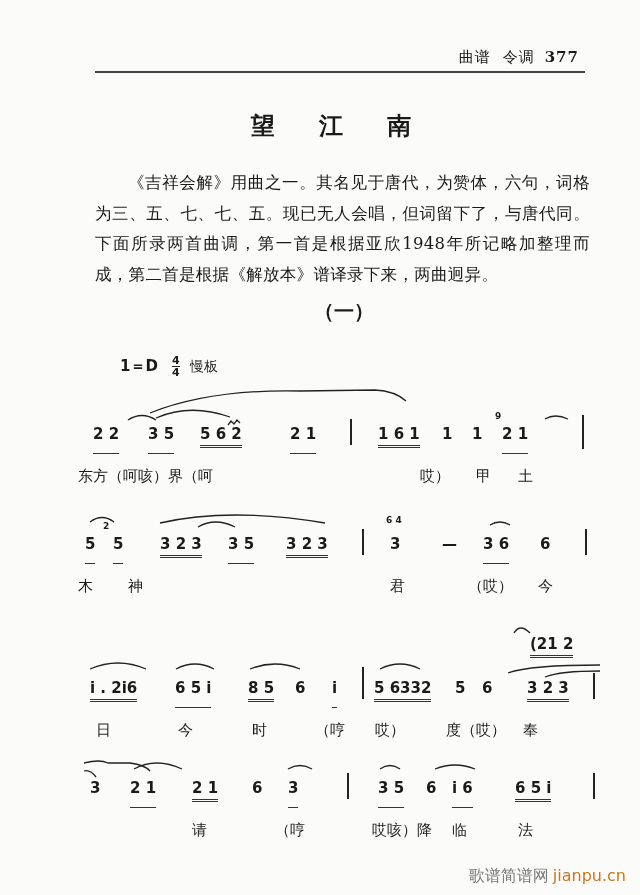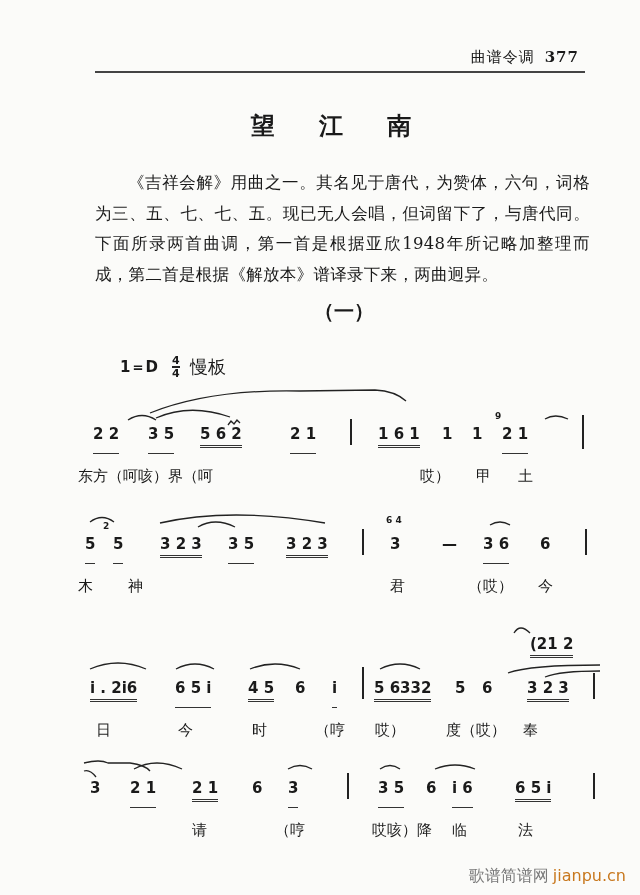--- a/index.html
+++ b/index.html
@@ -5,29 +5,29 @@
   html, body { margin: 0; padding: 0; }
   body {
     width: 640px; height: 895px; background: #fbfbf9; position: relative;
     overflow: hidden; color: #1a1a1a;
     font-family: "DejaVu Serif", serif;
   }
   .abs { position: absolute; }
   .header { left: 95px; top: 48px; width: 490px; height: 26px; }
   .header-text { position: absolute; right: 6px; top: 0; font-size: 15px; letter-spacing: 1px; white-space: nowrap; }
   .header-text .pg { font-family: "DejaVu Serif", serif; font-weight: bold; margin-left: 10px; }
-  .header-text .sec { }
+  .header-text .sec { margin-left: 12px; }
   .header-rule { position: absolute; left: 0; top: 23px; width: 490px; height: 1.5px; background: #444; }
   .title { left: 0; top: 110px; width: 680px; text-align: center; font-size: 24px; font-weight: bold; letter-spacing: 18px; font-family: "DejaVu Sans", sans-serif; }
   .intro { left: 95px; top: 168px; width: 495px; font-size: 16.5px; line-height: 30.5px; text-indent: 2em; text-align: justify; letter-spacing: 0.3px; }
   .section-no { left: 0; top: 298px; width: 688px; text-align: center; font-size: 20px; font-weight: bold; font-family: "DejaVu Sans", sans-serif; }
   .keysig { left: 120px; top: 355px; font-family: "DejaVu Sans", sans-serif; font-size: 15px; font-weight: bold; display: flex; align-items: center; }
   .frac { display: inline-flex; flex-direction: column; align-items: center; font-size: 11px; line-height: 11px; margin: 0 10px 0 14px; }
   .frac .bar { width: 8px; height: 1.2px; background: #222; }
-  .tempo { font-family: "DejaVu Serif", serif; font-weight: normal; font-size: 18px; }
+  .tempo { font-family: "DejaVu Serif", serif; font-weight: normal; font-size: 14px; }
 
   .system { position: absolute; left: 90px; width: 510px; height: 90px; }
   .notes { position: absolute; top: 0; left: 0; width: 100%; height: 28px; font-family: "DejaVu Sans", sans-serif; font-weight: bold; font-size: 15px; }
   .n { position: absolute; top: 0; white-space: pre; }
   .ul { border-bottom: 1.3px solid #333; padding-bottom: 10px; }
   .ul2 { border-bottom: 3px double #333; padding-bottom: 2px; }
   .barline { position: absolute; width: 2px; height: 26px; background: #222; top: -6px; }
   .lyrics { position: absolute; top: 42px; left: 0; width: 100%; height: 22px; font-size: 15px; }
   .l { position: absolute; top: 0; white-space: pre; }
   svg.slurs { position: absolute; left: 0; top: -50px; width: 510px; height: 60px; overflow: visible; }
@@ -128,21 +128,21 @@
     <path d="M86,40 Q105,30 124,40"></path>
     <path d="M160,40 Q185,30 210,40"></path>
     <path d="M290,40 Q310,30 330,40"></path>
     <path d="M424,4 Q430,-6 440,4"></path>
     <path d="M418,44 Q440,36 510,36"></path>
     <path d="M455,48 Q470,42 510,42"></path>
   </svg>
   <div class="notes">
     <span class="n ul2" style="left:0px">i . 2i6</span>
     <span class="n ul" style="left:85px">6 5 i</span>
-    <span class="n ul2" style="left:158px">4 5</span>
+    <span class="n ul2" style="left:158px">8 5</span>
     <span class="n" style="left:205px">6</span>
     <span class="n ul" style="left:242px">i</span>
     <span class="barline" style="left:272px; height:32px; top:-12px"></span>
     <span class="n ul2" style="left:284px">5 6332</span>
     <span class="n" style="left:365px">5</span>
     <span class="n" style="left:392px">6</span>
     <span class="n ul2" style="left:437px">3 2 3</span>
     <span class="n ul2" style="left:440px; top:-44px">(21 2</span>
     <span class="barline" style="left:503px; width:1.5px"></span>
   </div>

